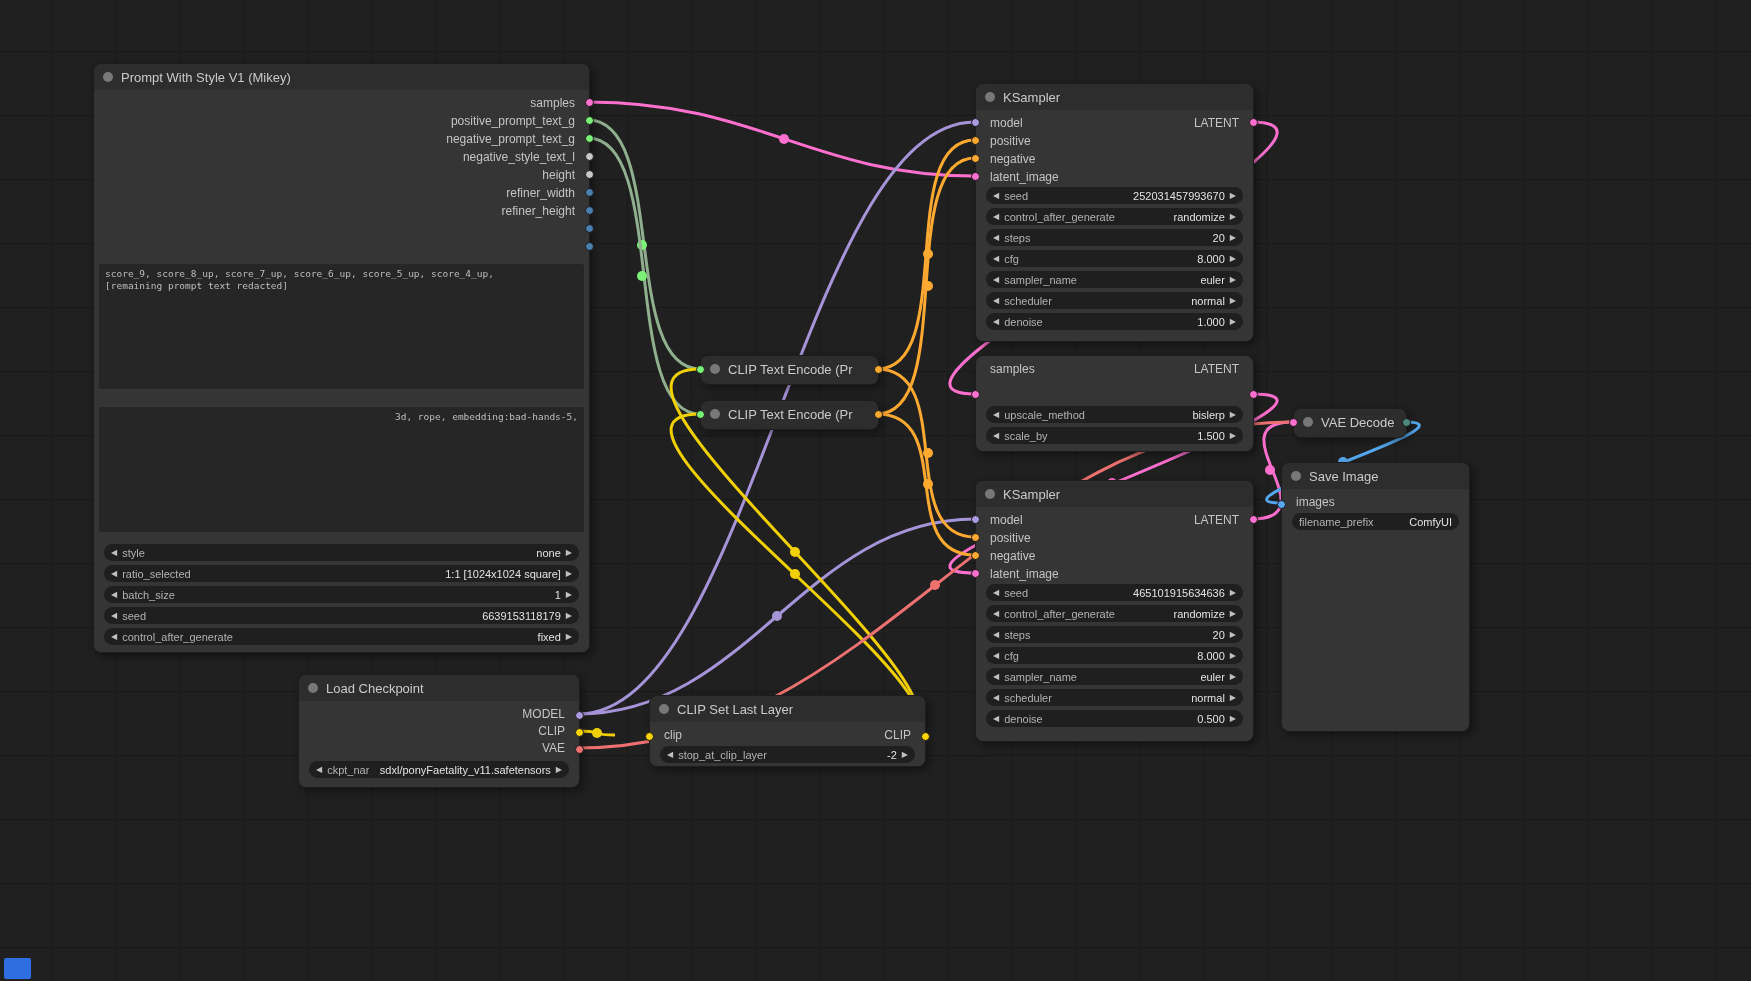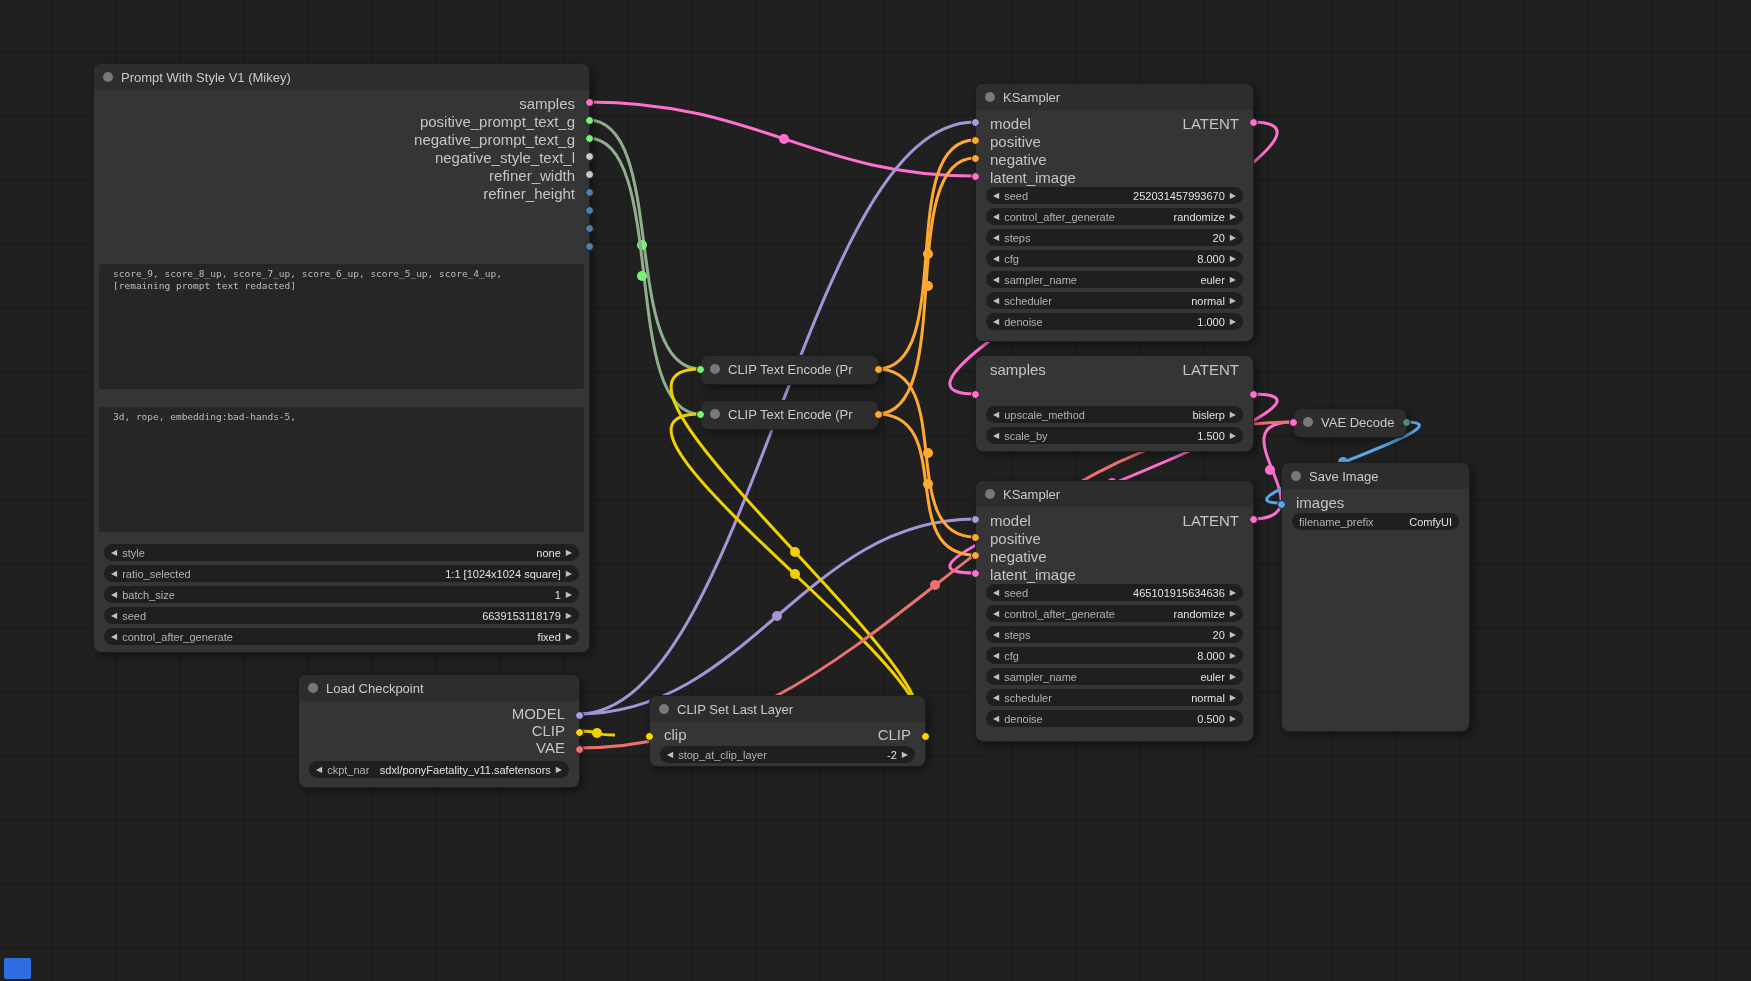--- a/index.html
+++ b/index.html
@@ -18,30 +18,30 @@
     border-radius:8px;box-shadow:3px 3px 8px rgba(0,0,0,.45);color:#c4c4c4;
   }
   .titlebar{height:26px;display:flex;align-items:center;gap:8px;padding:0 9px;
     background:#2d2d2d;border-radius:7px 7px 0 0;text-align:right;}
   .cdot{width:10px;height:10px;border-radius:50%;background:#787878;flex:0 0 auto;}
   .title{font-size:13px;color:#cacaca;white-space:nowrap;overflow:hidden;}
   .collapsed{background:#2d2d2d;}
   .collapsed .titlebar{height:26px;border-radius:7px;background:transparent;}
   .rows{padding-top:4px;}
   .slot-row{display:flex;justify-content:space-between;align-items:center;height:18px;
-    padding:0 14px;font-size:15px;color:#c4c4c4;}
+    padding:0 14px;font-size:12px;color:#c4c4c4;}
   .slot-row.sm{height:17px;}
   .slot-row.out-only{justify-content:flex-end;}
   .port{position:absolute;width:9px;height:9px;border-radius:50%;
     border:1px solid #181818;box-sizing:border-box;z-index:6;}
   .port.in{left:-5px;}
   .port.out{right:-5px;}
   .nta{position:absolute;left:5px;right:5px;background:#262626;border-radius:3px;
     color:#bdbdbd;font:9.5px/1.3 "DejaVu Sans Mono",monospace;
-    padding:4px 14px;white-space:pre-wrap;overflow:hidden;}
+    padding:4px 6px;white-space:pre-wrap;overflow:hidden;}
   .widgets{position:absolute;left:0;right:0;display:flex;flex-direction:column;gap:4px;}
   .widget{height:17px;margin:0 10px;background:#1f1f1f;border-radius:9px;display:flex;
     align-items:center;padding:0 7px;font-size:11px;gap:5px;}
   .arr{font-size:8px;color:#c0c0c0;flex:0 0 auto;}
   .wlabel{color:#b2b2b2;white-space:nowrap;overflow:hidden;flex-shrink:1;}
   .wvalue{margin-left:auto;color:#e2e2e2;white-space:nowrap;padding-left:6px;}
   .vp{position:absolute;left:4px;top:958px;width:27px;height:21px;background:#2e6ee0;
     border-radius:2px;z-index:3;}
 </style>
 </head>
@@ -105,29 +105,32 @@
       <div class="slot-row out-only">
           <span>positive_prompt_text_g</span>
         </div>
       <div class="slot-row out-only">
           <span>negative_prompt_text_g</span>
         </div>
       <div class="slot-row out-only">
           <span>negative_style_text_l</span>
         </div>
       <div class="slot-row out-only">
+          <span>height</span>
+        </div>
+      <div class="slot-row out-only">
           <span>refiner_width</span>
         </div>
       <div class="slot-row out-only">
           <span>refiner_height</span>
         </div>
     </div>
     <div class="nta" style="top:200px;height:117px;">score_9, score_8_up, score_7_up, score_6_up, score_5_up, score_4_up,
 [remaining prompt text redacted]</div>
-    <div class="nta" style="top:343px;height:117px;">3d, rope, embedding:bad-hands-5,</div>
+    <div class="nta" style="top:343px;height:117px;text-align:right;">3d, rope, embedding:bad-hands-5,</div>
     <div class="widgets" style="top:480px;">
       <div class="widget">
         <span class="arr">◀</span>
         <span class="wlabel">style</span>
         <span class="wvalue">none</span>
         <span class="arr">▶</span>
       </div>
       <div class="widget">
         <span class="arr">◀</span>
         <span class="wlabel">ratio_selected</span>

